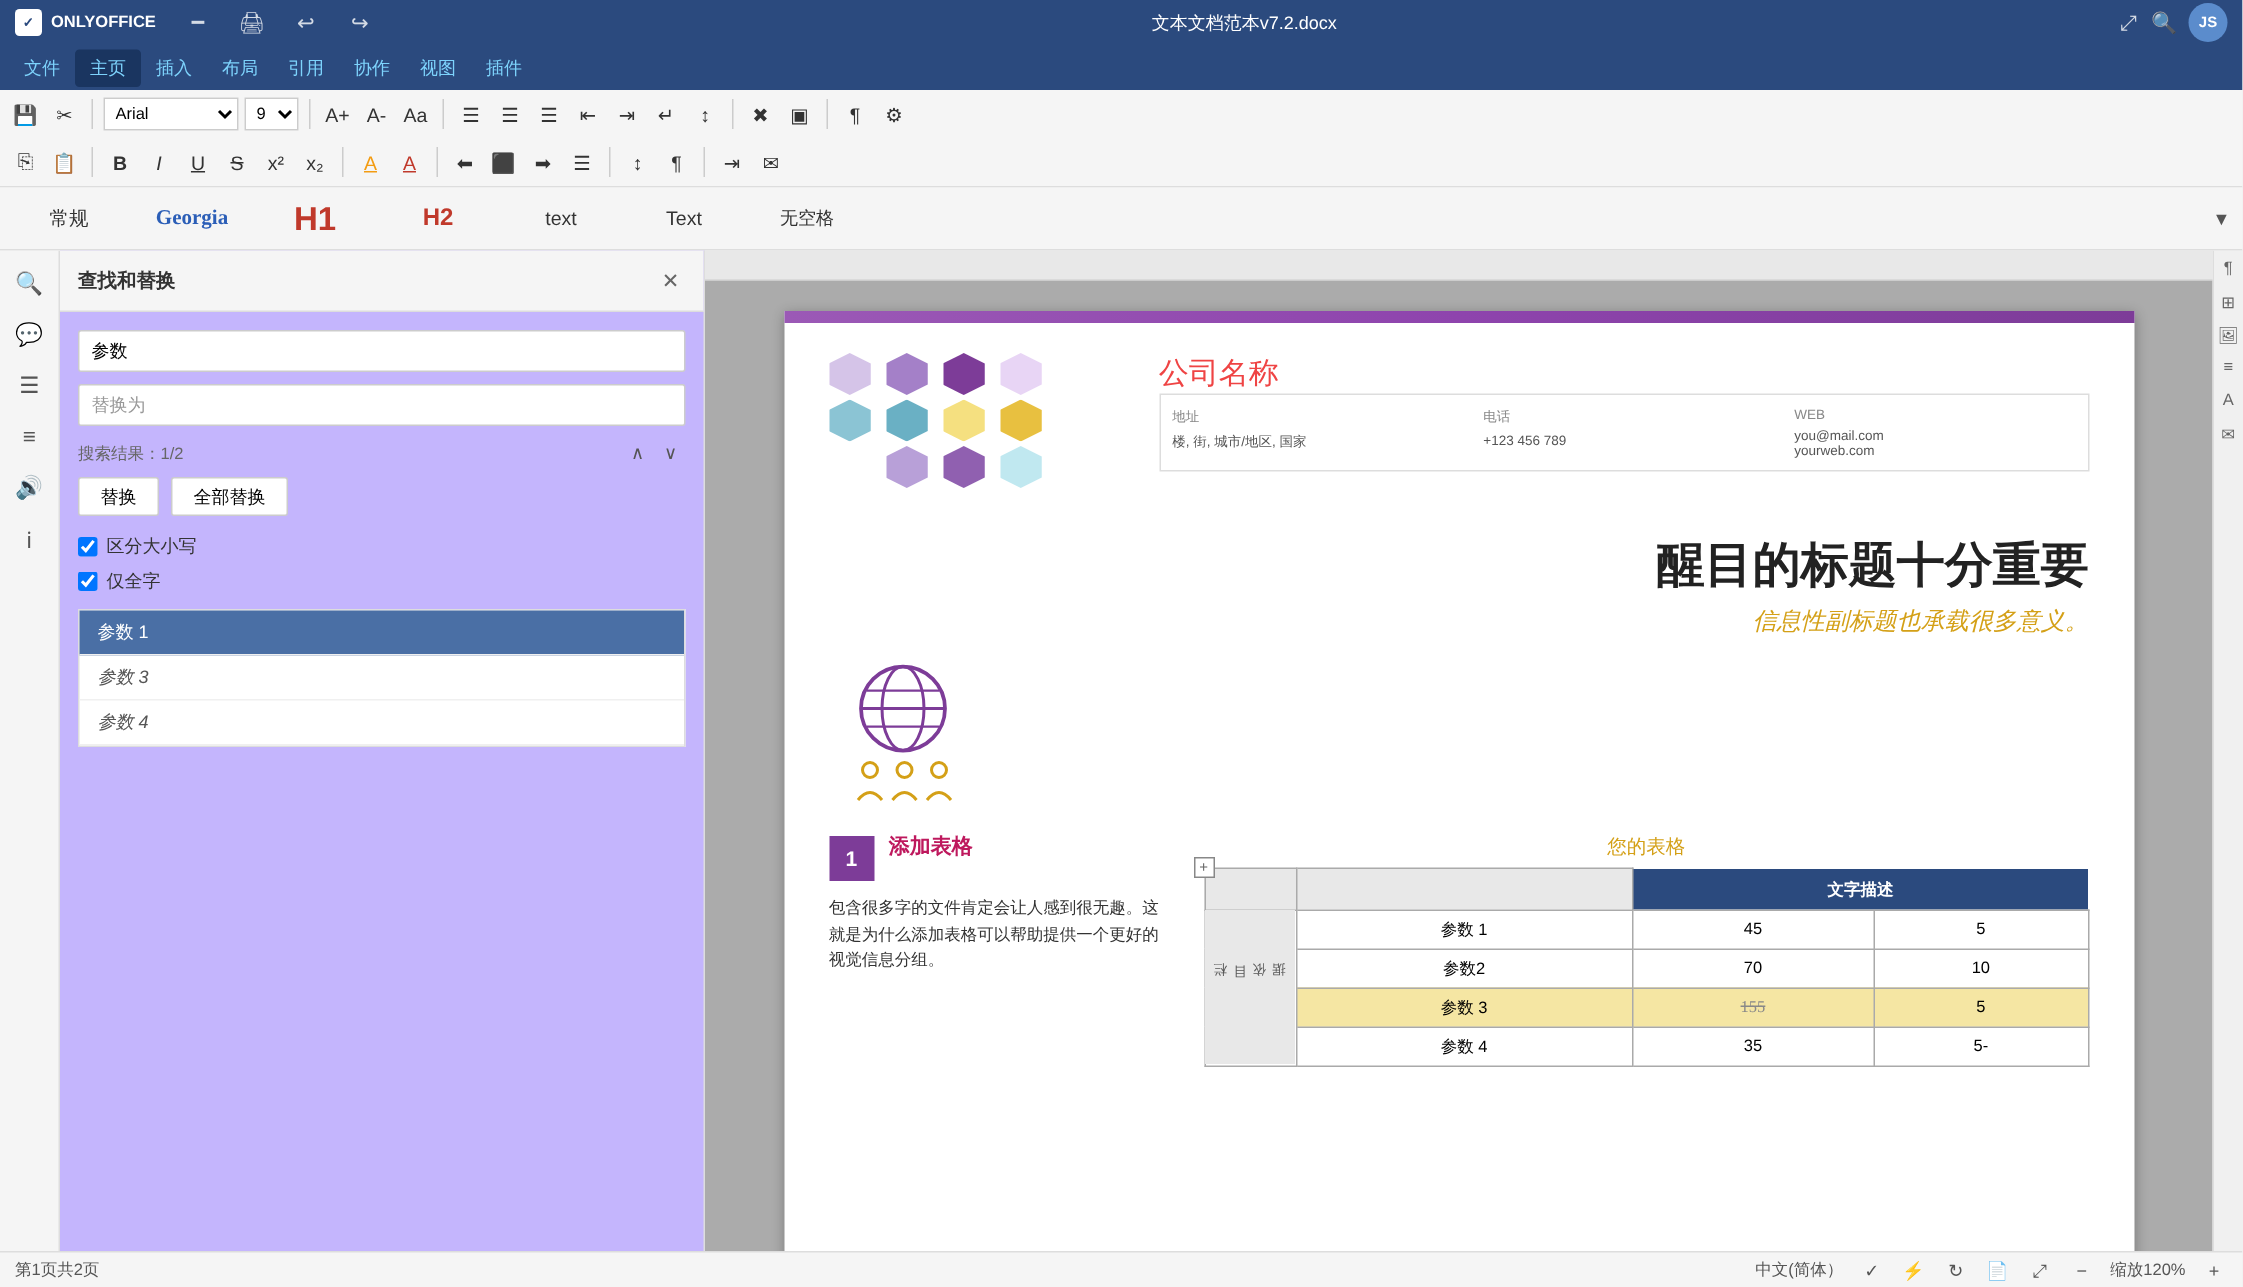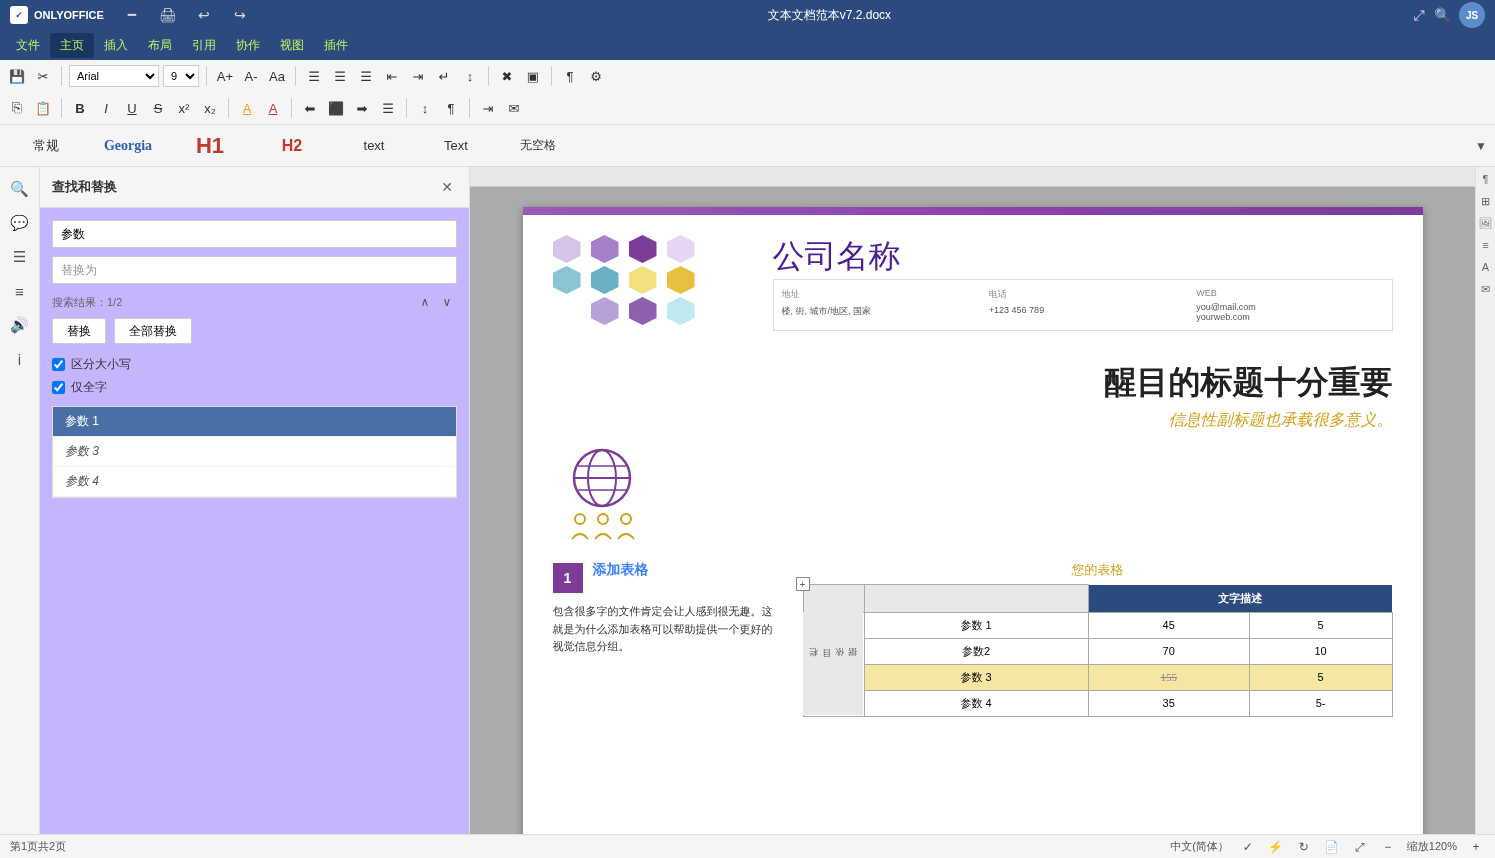--- a/index.html
+++ b/index.html
@@ -71,21 +71,21 @@
     
     .menu-bar {
       background: #2b4a7e;
       height: 30px;
       display: flex;
       align-items: center;
       padding: 0 6px;
       flex-shrink: 0;
     }
     .menu-item {
-      color: #bef264;
+      color: #7dd3fc;
       padding: 4px 10px;
       cursor: pointer;
       font-size: 12px;
       border-radius: 3px;
     }
     .menu-item:hover, .menu-item.active {
       background: rgba(255,255,255,0.2);
       text-align: center;
     }
     .menu-item.active {
@@ -388,22 +388,22 @@
       display: flex;
       padding: 20px 30px;
       gap: 20px;
       align-items: flex-start;
     }
     .doc-logo-area {
       width: 200px;
       flex-shrink: 0;
     }
     .company-name {
-      font-size: 32px;
-      color: #4c1d95;
+      font-size: 20px;
+      color: #ef4444;
       font-weight: 300;
       font-family: Liberation Mono, monospace;
     }
     .company-details {
       display: flex;
       gap: 20px;
       border: 1px solid #ddd;
       padding: 8px;
     }
     .company-detail-col {
@@ -468,21 +468,21 @@
       align-items: center;
       justify-content: center;
       font-size: 14px;
       font-weight: bold;
       flex-shrink: 0;
       margin-top: 2px;
     }
     .doc-section-heading {
       font-size: 14px;
       font-weight: bold;
-      color: #3b82f6;
+      color: #be185d;
       margin-bottom: 6px;
     }
     .doc-section-text {
       font-size: 11px;
       color: #333;
       line-height: 1.6;
     }
     .doc-table {
       border-collapse: collapse;
       width: 100%;

